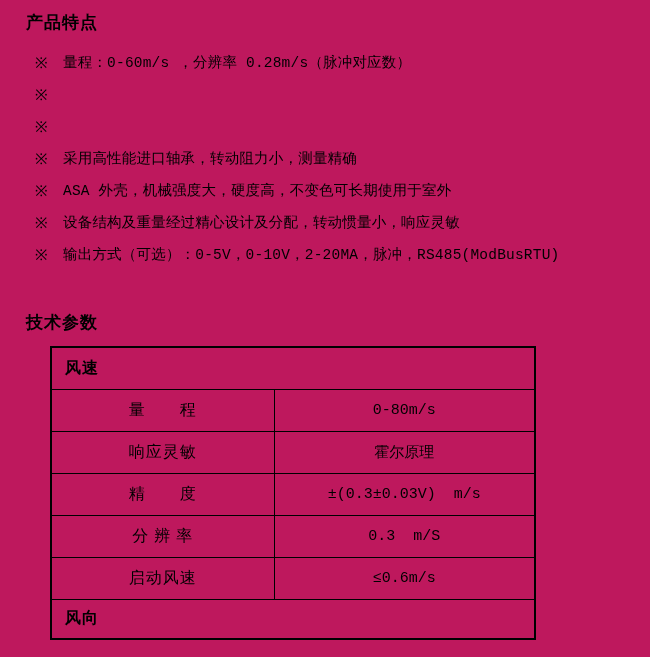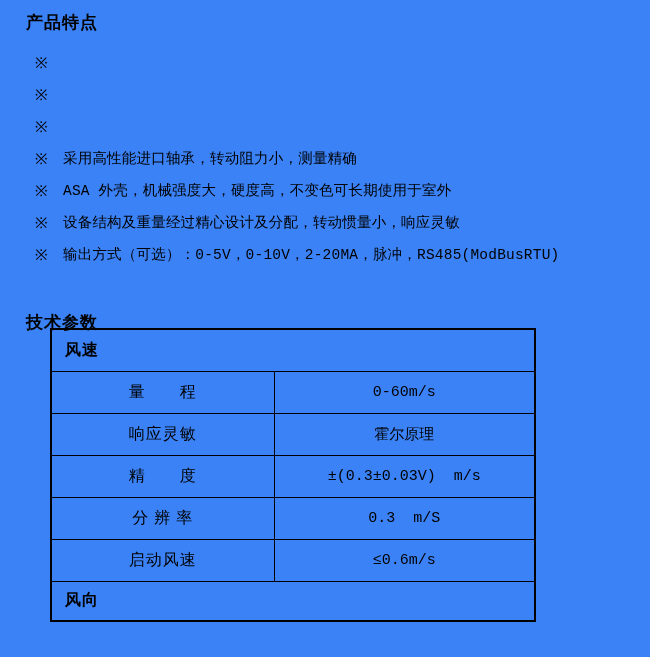--- a/index.html
+++ b/index.html
@@ -8,21 +8,21 @@
     height: 657px;
     background: #ffffff;
     font-family: "Liberation Serif", "DejaVu Serif", serif;
     color: #000000;
     overflow: hidden;
   }
   .page {
     position: relative;
     width: 650px;
     height: 657px;
-    background: #3b82f6;
+    background: #be185d;
   }
   .section-title {
     font-family: "Liberation Sans", "DejaVu Sans", sans-serif;
     font-weight: bold;
     font-size: 17px;
     letter-spacing: 1px;
     color: #000000;
   }
   .features-title {
     position: absolute;
@@ -54,21 +54,21 @@
     letter-spacing: 0.2px;
   }
   .specs-title {
     position: absolute;
     left: 26px;
     top: 311px;
   }
   .specs-table {
     position: absolute;
     left: 50px;
-    top: 328px;
+    top: 346px;
     width: 486px;
     border-collapse: collapse;
     font-size: 16px;
   }
   .specs-table td {
     border: 1px solid #000000;
     padding: 0;
   }
   .specs-table { border: 2px solid #000000; }
   .section-header-cell {
@@ -96,20 +96,21 @@
 </head>
 <body>
 
 <div class="page">
 
   <div class="section-title features-title">产品特点</div>
 
   <div class="features-list">
     <div class="feature-item">
       <span class="feature-bullet">※</span>
+      <span class="feature-text">量程：0-60m/s ，分辨率 0.28m/s（脉冲对应数）</span>
     </div>
     <div class="feature-item">
       <span class="feature-bullet">※</span>
     </div>
     <div class="feature-item">
       <span class="feature-bullet">※</span>
     </div>
     <div class="feature-item">
       <span class="feature-bullet">※</span>
       <span class="feature-text">采用高性能进口轴承，转动阻力小，测量精确</span>
@@ -130,21 +131,21 @@
 
   <div class="section-title specs-title">技术参数</div>
 
   <table class="specs-table">
     <tbody>
         <tr>
       <td colspan="2" class="section-header-cell">风速</td>
     </tr>
     <tr>
       <td class="label-cell">量　　程</td>
-      <td class="value-cell">0-60m/s</td>
+      <td class="value-cell">0-80m/s</td>
     </tr>
     <tr>
       <td class="label-cell">响应灵敏</td>
       <td class="value-cell">霍尔原理</td>
     </tr>
     <tr>
       <td class="label-cell">精　　度</td>
       <td class="value-cell">±(0.3±0.03V)  m/s</td>
     </tr>
     <tr>

